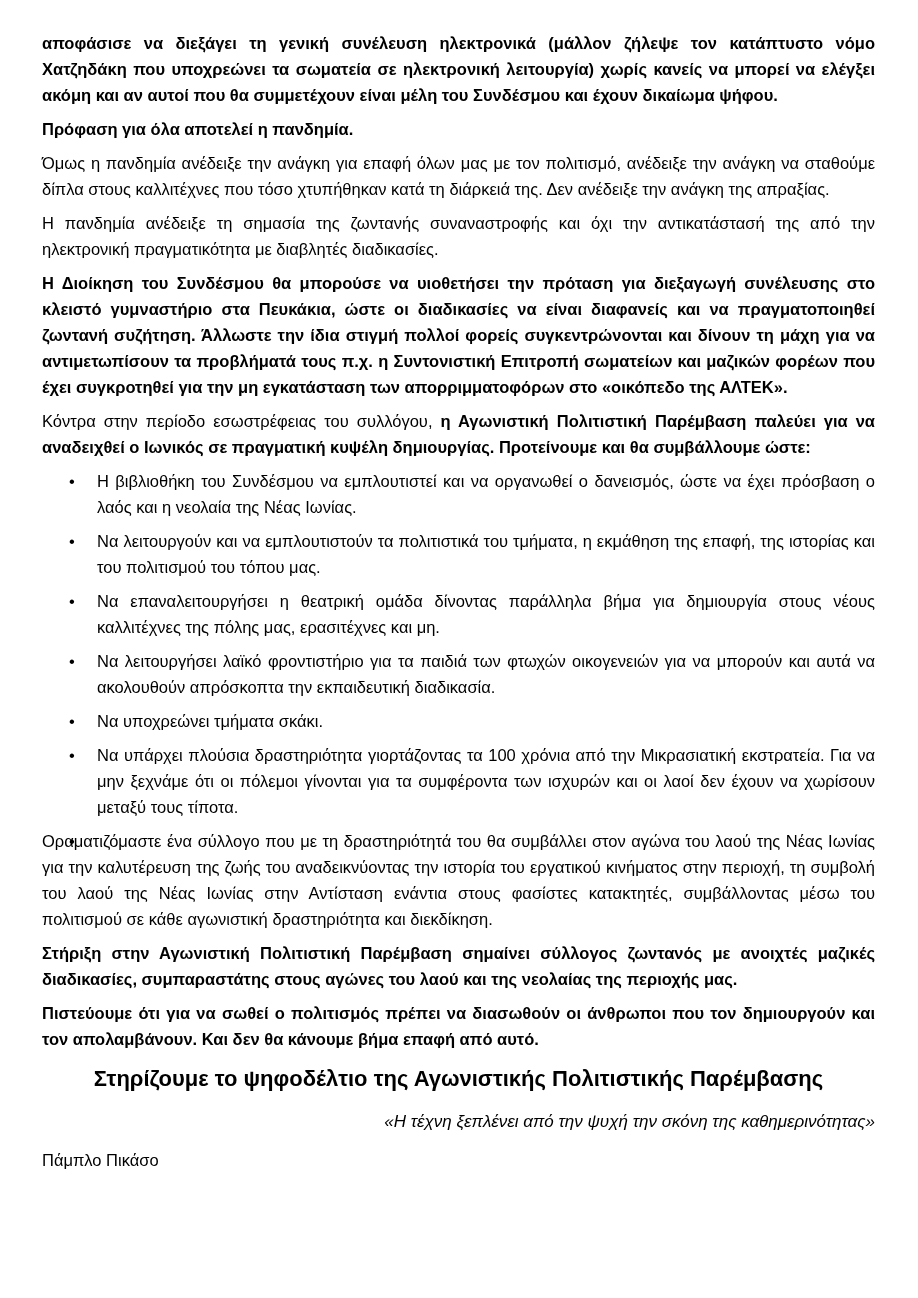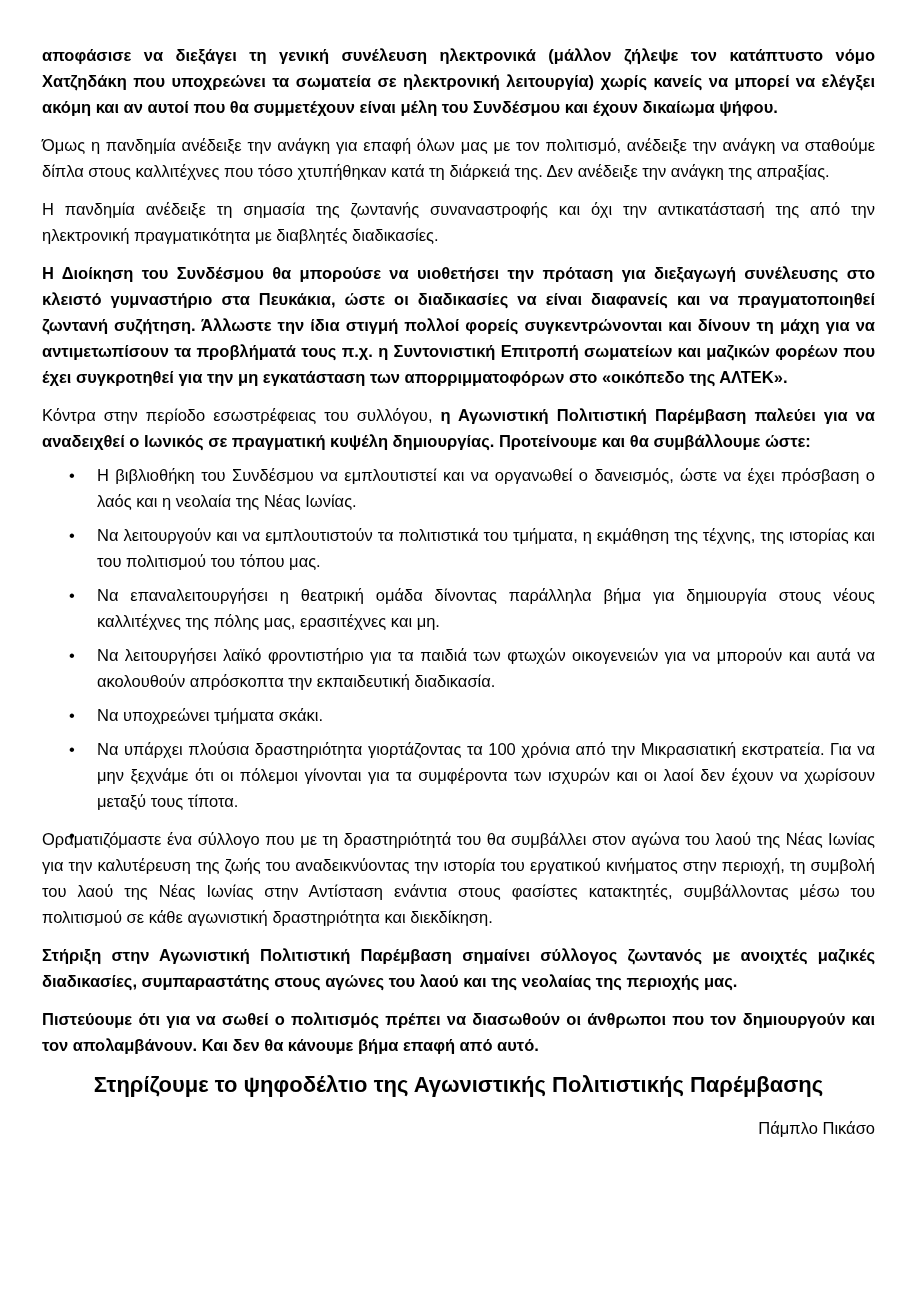--- a/index.html
+++ b/index.html
@@ -16,40 +16,40 @@
     background: #ffffff;
     color: #000000;
     padding: 30px 43px 0 42px;
     font-family: "Liberation Sans", "DejaVu Sans", sans-serif;
     font-size: 16.5px;
     line-height: 26px;
     overflow: hidden;
   }
   .doc-body { width: 100%; }
   p.p {
-    margin: 12px 0 8px 0;
+    margin: 0 0 8px 0;
     text-align: justify;
   }
   .b { font-weight: 700; }
   .i { font-style: italic; }
   h1.heading {
     font-size: 22px;
     line-height: 32px;
     font-weight: 700;
     text-align: center;
     margin: 11px 0 14px 0;
   }
   p.quote {
     text-align: right;
     font-style: italic;
     font-size: 17px;
     margin: 0 0 12px 0;
   }
   p.author {
-    text-align: right;
+    text-align: left;
     margin: 0 0 20px 0;
   }
   ul.bullet-list {
     list-style: none;
     margin: 0 0 8px 0;
     padding: 0 0 0 55px;
   }
   ul.bullet-list li {
     position: relative;
     text-align: justify;
@@ -60,32 +60,34 @@
     left: -28px;
     top: 0;
   }
 </style>
 </head>
 <body>
 
 <div class="page">
   <div class="doc-body" id="doc-body">
       <p class="p"><span class="b">αποφάσισε να διεξάγει τη γενική συνέλευση ηλεκτρονικά (μάλλον ζήλεψε τον κατάπτυστο νόμο Χατζηδάκη που υποχρεώνει τα σωματεία σε ηλεκτρονική λειτουργία) χωρίς κανείς να μπορεί να ελέγξει ακόμη και αν αυτοί που θα συμμετέχουν είναι μέλη του Συνδέσμου και έχουν δικαίωμα ψήφου.</span></p>
+      <p class="p"><span class="b">Πρόφαση για όλα αποτελεί η πανδημία.</span></p>
       <p class="p"><span>Όμως η πανδημία ανέδειξε την ανάγκη για επαφή όλων μας με τον πολιτισμό, ανέδειξε την ανάγκη να σταθούμε δίπλα στους καλλιτέχνες που τόσο χτυπήθηκαν κατά τη διάρκειά της. Δεν ανέδειξε την ανάγκη της απραξίας.</span></p>
       <p class="p"><span>Η πανδημία ανέδειξε τη σημασία της ζωντανής συναναστροφής και όχι την αντικατάστασή της από την ηλεκτρονική πραγματικότητα με διαβλητές διαδικασίες.</span></p>
       <p class="p"><span class="b">Η Διοίκηση του Συνδέσμου θα μπορούσε να υιοθετήσει την πρόταση για διεξαγωγή συνέλευσης στο κλειστό γυμναστήριο στα Πευκάκια, ώστε οι διαδικασίες να είναι διαφανείς και να πραγματοποιηθεί ζωντανή συζήτηση. Άλλωστε την ίδια στιγμή πολλοί φορείς συγκεντρώνονται και δίνουν τη μάχη για να αντιμετωπίσουν τα προβλήματά τους π.χ. η Συντονιστική Επιτροπή σωματείων και μαζικών φορέων που έχει συγκροτηθεί για την μη εγκατάσταση των απορριμματοφόρων στο «οικόπεδο της ΑΛΤΕΚ».</span></p>
       <p class="p"><span>Κόντρα στην περίοδο εσωστρέφειας του συλλόγου, </span><span class="b">η Αγωνιστική Πολιτιστική Παρέμβαση παλεύει για να αναδειχθεί ο Ιωνικός σε πραγματική κυψέλη δημιουργίας. Προτείνουμε και θα συμβάλλουμε ώστε:</span></p>
       <ul class="bullet-list">
         <li><span class="bullet-dot">•</span><span>Η βιβλιοθήκη του Συνδέσμου να εμπλουτιστεί και να οργανωθεί ο δανεισμός, ώστε να έχει πρόσβαση ο λαός και η νεολαία της Νέας Ιωνίας.</span></li>
-        <li><span class="bullet-dot">•</span><span>Να λειτουργούν και να εμπλουτιστούν τα πολιτιστικά του τμήματα, η εκμάθηση της τέχνης, της ιστορίας και του πολιτισμού του τόπου μας.</span></li>
+        <li><span class="bullet-dot">•</span><span>Να λειτουργούν και να εμπλουτιστούν τα πολιτιστικά του τμήματα, η εκμάθηση της επαφή, της ιστορίας και του πολιτισμού του τόπου μας.</span></li>
         <li><span class="bullet-dot">•</span><span>Να επαναλειτουργήσει η θεατρική ομάδα δίνοντας παράλληλα βήμα για δημιουργία στους νέους καλλιτέχνες της πόλης μας, ερασιτέχνες και μη.</span></li>
         <li><span class="bullet-dot">•</span><span>Να λειτουργήσει λαϊκό φροντιστήριο για τα παιδιά των φτωχών οικογενειών για να μπορούν και αυτά να ακολουθούν απρόσκοπτα την εκπαιδευτική διαδικασία.</span></li>
         <li><span class="bullet-dot">•</span><span>Να υποχρεώνει τμήματα σκάκι.</span></li>
         <li><span class="bullet-dot">•</span><span>Να υπάρχει πλούσια δραστηριότητα γιορτάζοντας τα 100 χρόνια από την Μικρασιατική εκστρατεία. Για να μην ξεχνάμε ότι οι πόλεμοι γίνονται για τα συμφέροντα των ισχυρών και οι λαοί δεν έχουν να χωρίσουν μεταξύ τους τίποτα.</span></li>
         <li><span class="bullet-dot">•</span></li>
       </ul>
       <p class="p"><span>Οραματιζόμαστε ένα σύλλογο που με τη δραστηριότητά του θα συμβάλλει στον αγώνα του λαού της Νέας Ιωνίας για την καλυτέρευση της ζωής του αναδεικνύοντας την ιστορία του εργατικού κινήματος στην περιοχή, τη συμβολή του λαού της Νέας Ιωνίας στην Αντίσταση ενάντια στους φασίστες κατακτητές, συμβάλλοντας μέσω του πολιτισμού σε κάθε αγωνιστική δραστηριότητα και διεκδίκηση.</span></p>
       <p class="p"><span class="b">Στήριξη στην Αγωνιστική Πολιτιστική Παρέμβαση σημαίνει σύλλογος ζωντανός με ανοιχτές μαζικές διαδικασίες, συμπαραστάτης στους αγώνες του λαού και της νεολαίας της περιοχής μας.</span></p>
       <p class="p"><span class="b">Πιστεύουμε ότι για να σωθεί ο πολιτισμός πρέπει να διασωθούν οι άνθρωποι που τον δημιουργούν και τον απολαμβάνουν. Και δεν θα κάνουμε βήμα επαφή από αυτό.</span></p>
       <h1 class="heading"><span class="b">Στηρίζουμε το ψηφοδέλτιο της Αγωνιστικής Πολιτιστικής Παρέμβασης</span></h1>
+      <p class="p quote"><span class="i">«Η τέχνη ξεπλένει από την ψυχή την σκόνη της καθημερινότητας»</span></p>
       <p class="p author"><span>Πάμπλο Πικάσο</span></p>
     </div>
 </div>
 
 </body></html>

